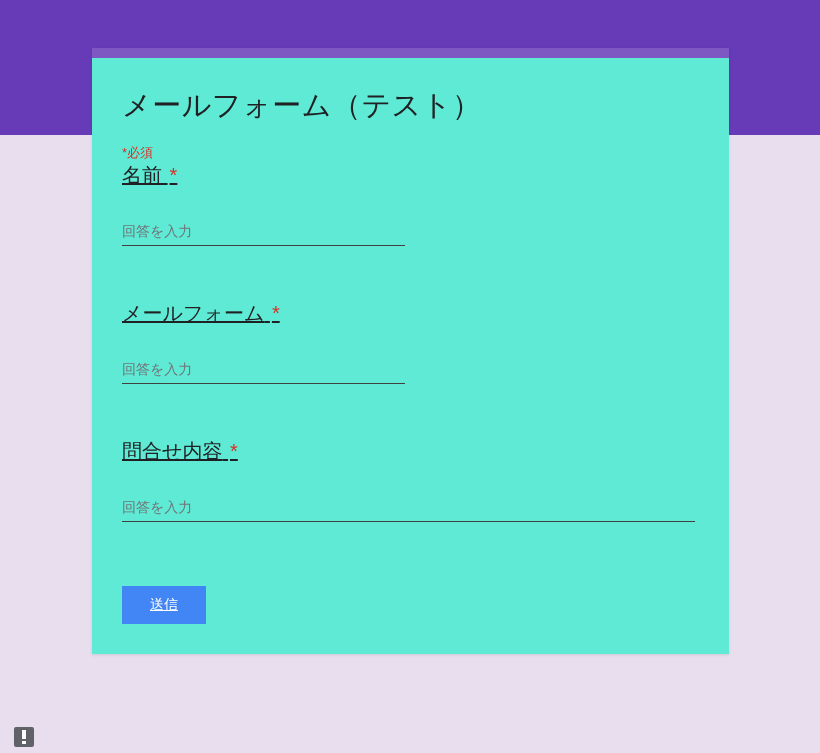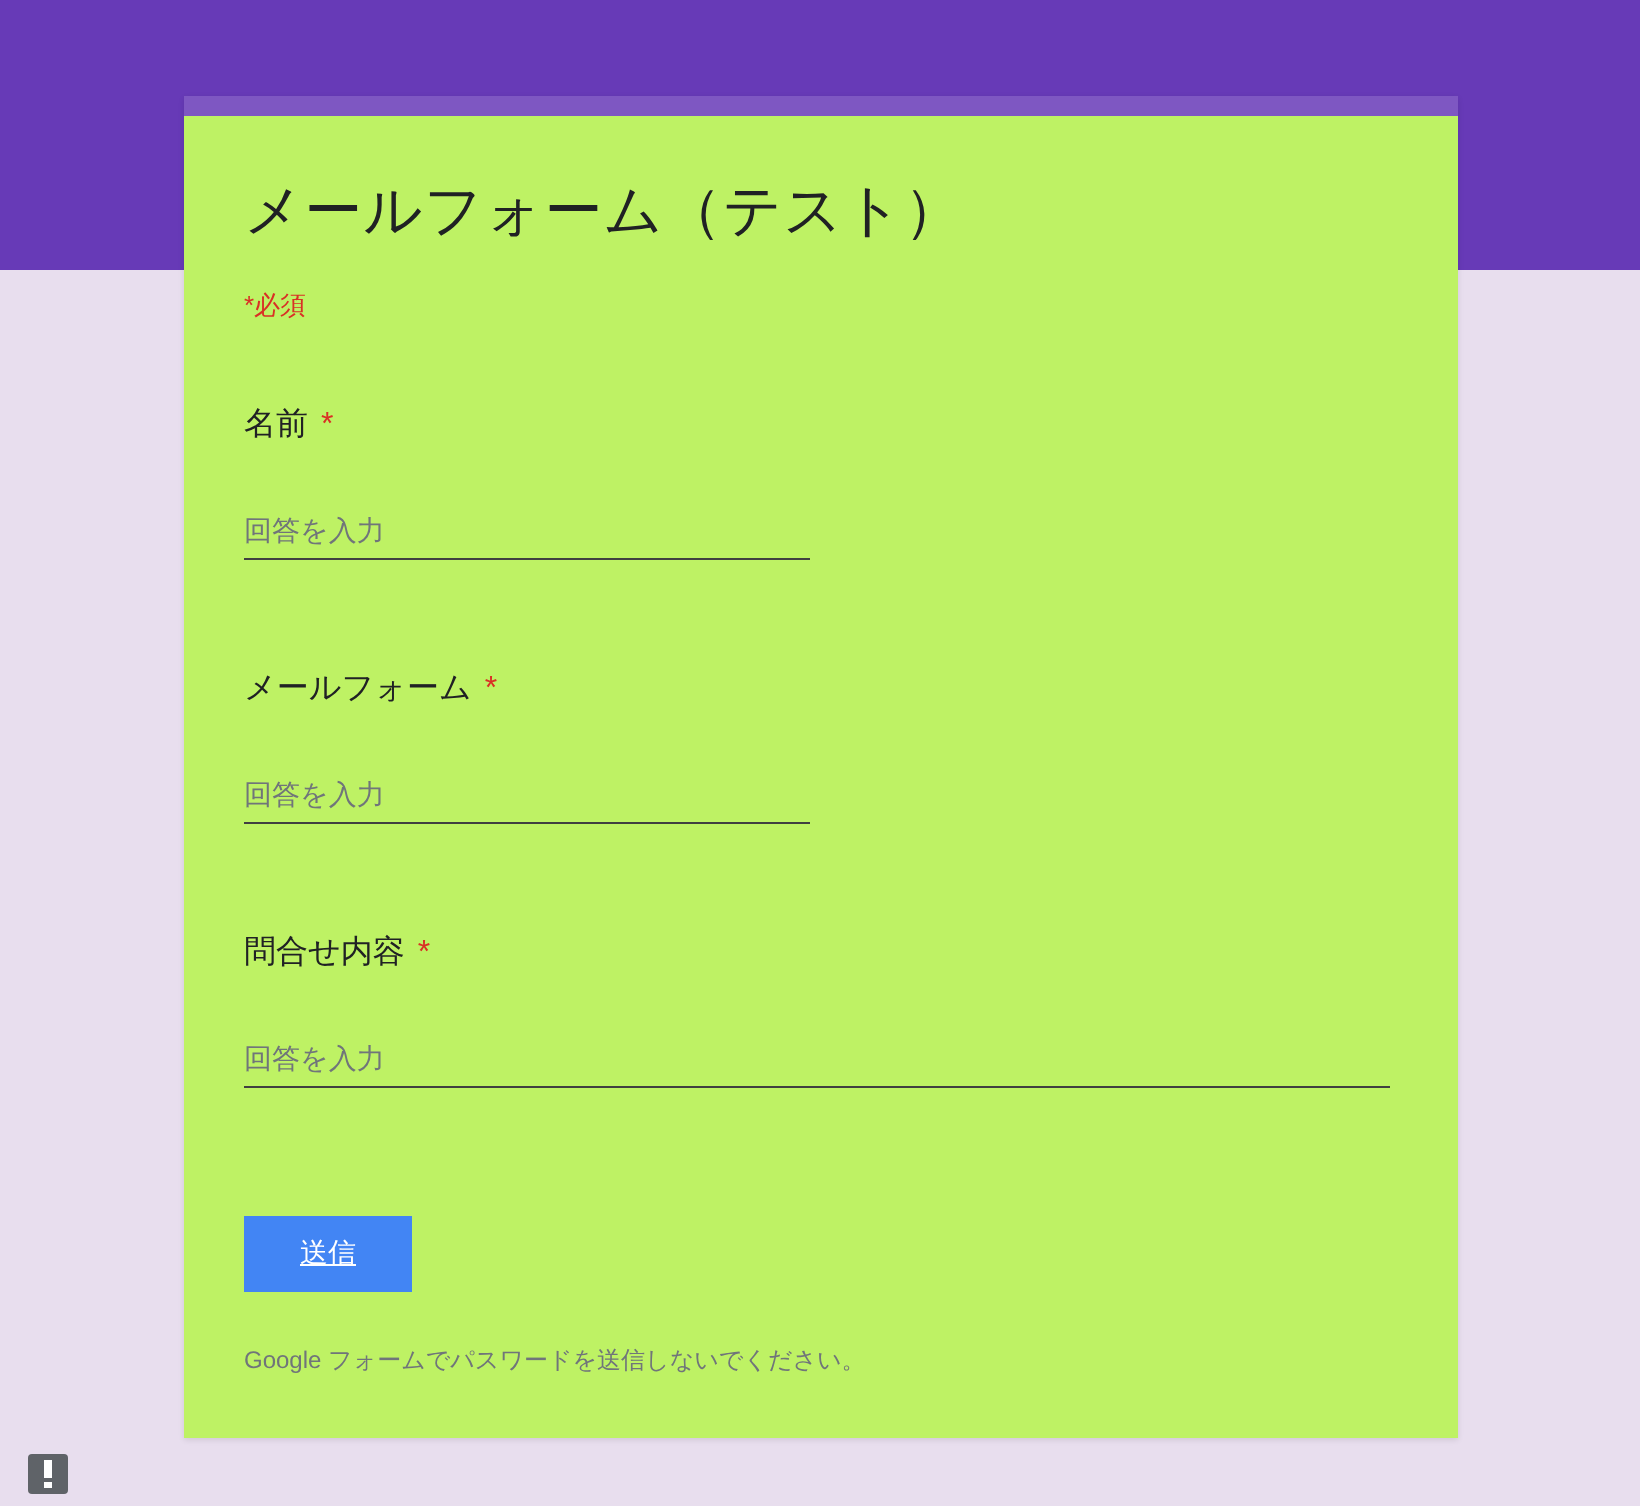--- a/index.html
+++ b/index.html
@@ -18,45 +18,45 @@
     .banner {
       background: #673ab7;
       height: 135px;
       width: 100%;
     }
     .form-card {
       position: absolute;
       top: 48px;
       left: 92px;
       width: 637px;
-      background: #bef264;
+      background: #5eead4;
       border-top: 10px solid #7e57c2;
       padding: 28px 30px 30px 30px;
       box-shadow: 0 1px 3px rgba(0,0,0,0.1);
     }
     .form-title {
       font-size: 29px;
       font-weight: 400;
       color: #202124;
       margin-bottom: 18px;
       letter-spacing: 0.5px;
     }
     .required-note {
       color: #d93025;
       font-size: 13px;
-      margin-bottom: 40px;
     }
     .question-block {
       margin-bottom: 54px;
     }
     .question-label {
-      font-size: 16px;
+      font-size: 20px;
       color: #202124;
       margin-bottom: 30px;
       font-weight: 400;
+      text-decoration: underline;
     }
     .asterisk {
       color: #d93025;
       margin-left: 2px;
     }
     .answer-input {
       border: none;
       border-bottom: 1px solid #404040;
       font-size: 14px;
       padding: 4px 0 6px 0;
@@ -133,21 +133,20 @@
   <div class="question-block">
     <div class="question-label">
       <span>問合せ内容</span>
       <span class="asterisk">*</span>
     </div>
     <input type="text" class="answer-input long" placeholder="回答を入力" style="">
   </div>
 
   <button class="submit-button">送信</button>
 
-  <div class="disclaimer">Google フォームでパスワードを送信しないでください。</div>
 </div>
 
 <div class="info-badge">
   <svg viewBox="0 0 4 14">
     <rect x="0" y="0" width="4" height="9"></rect>
     <rect x="0" y="11" width="4" height="3"></rect>
   </svg>
 </div>
 
 </body></html>

